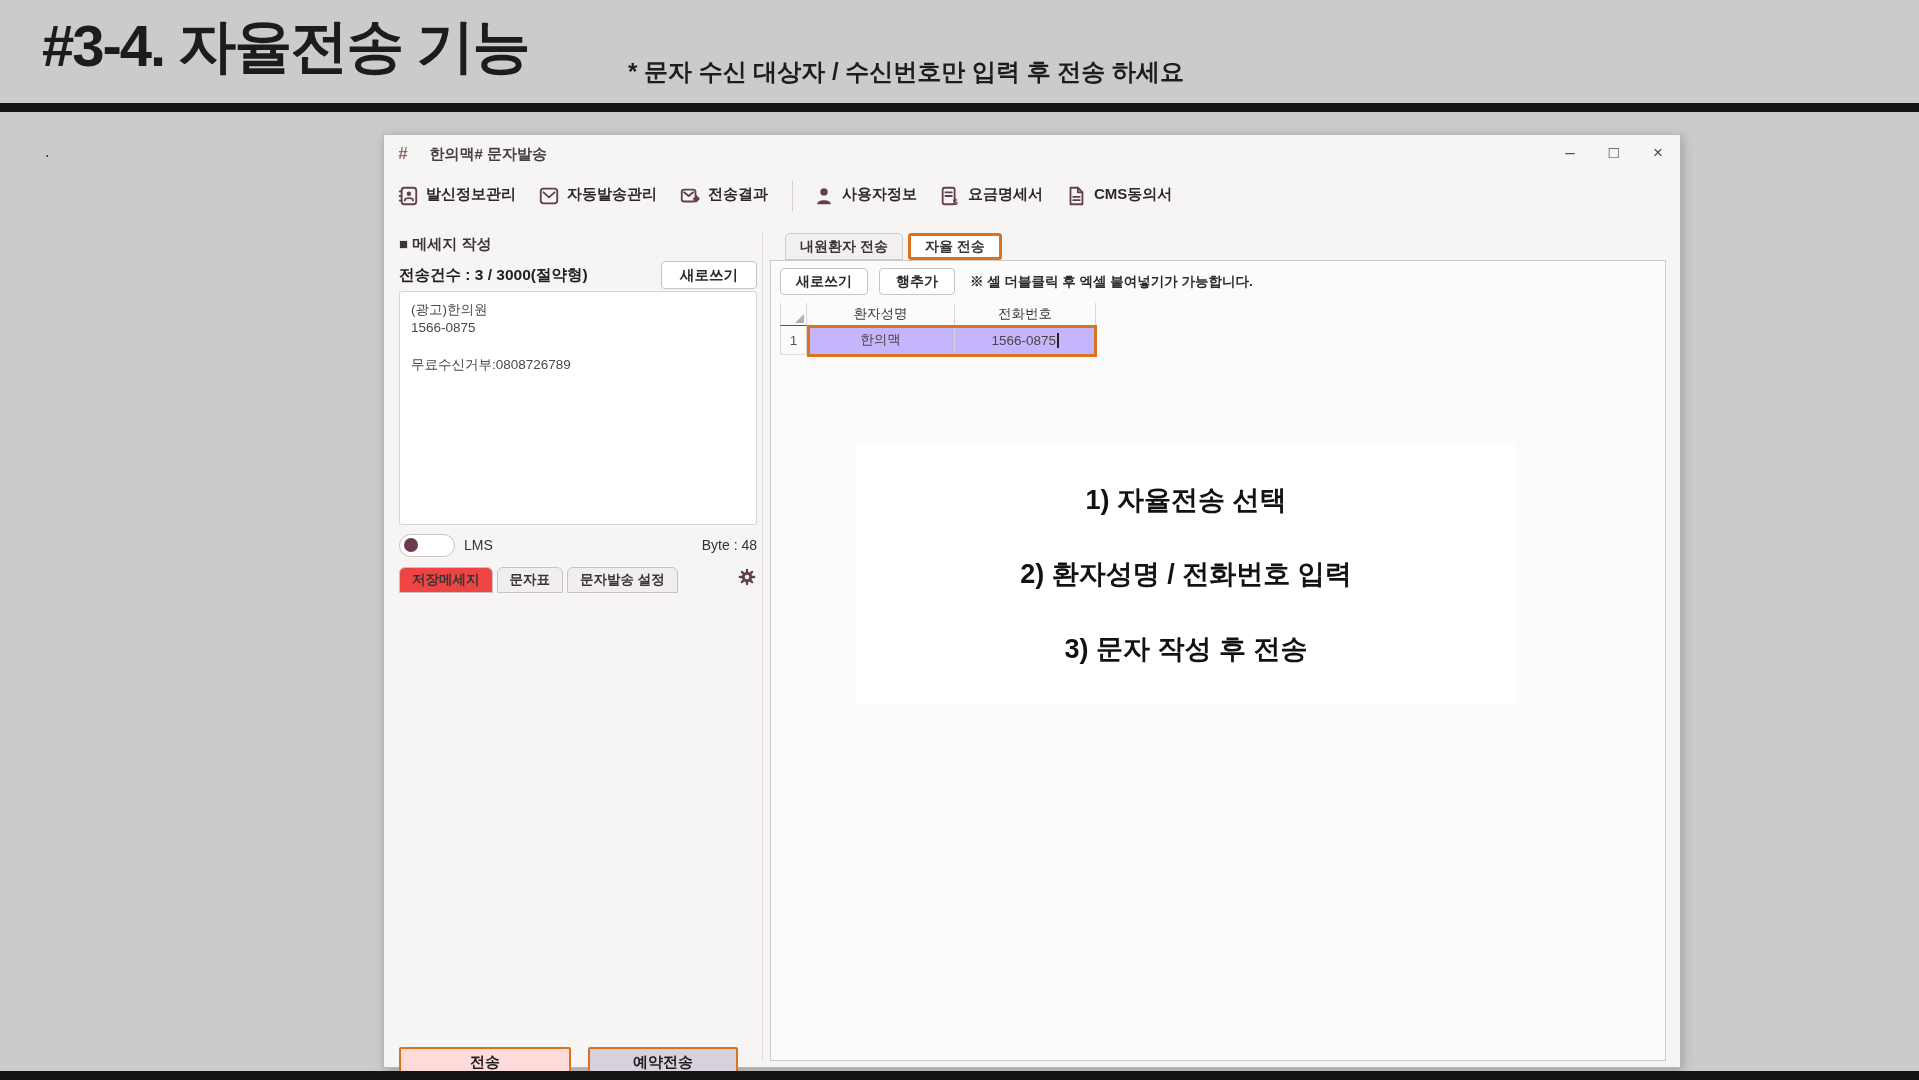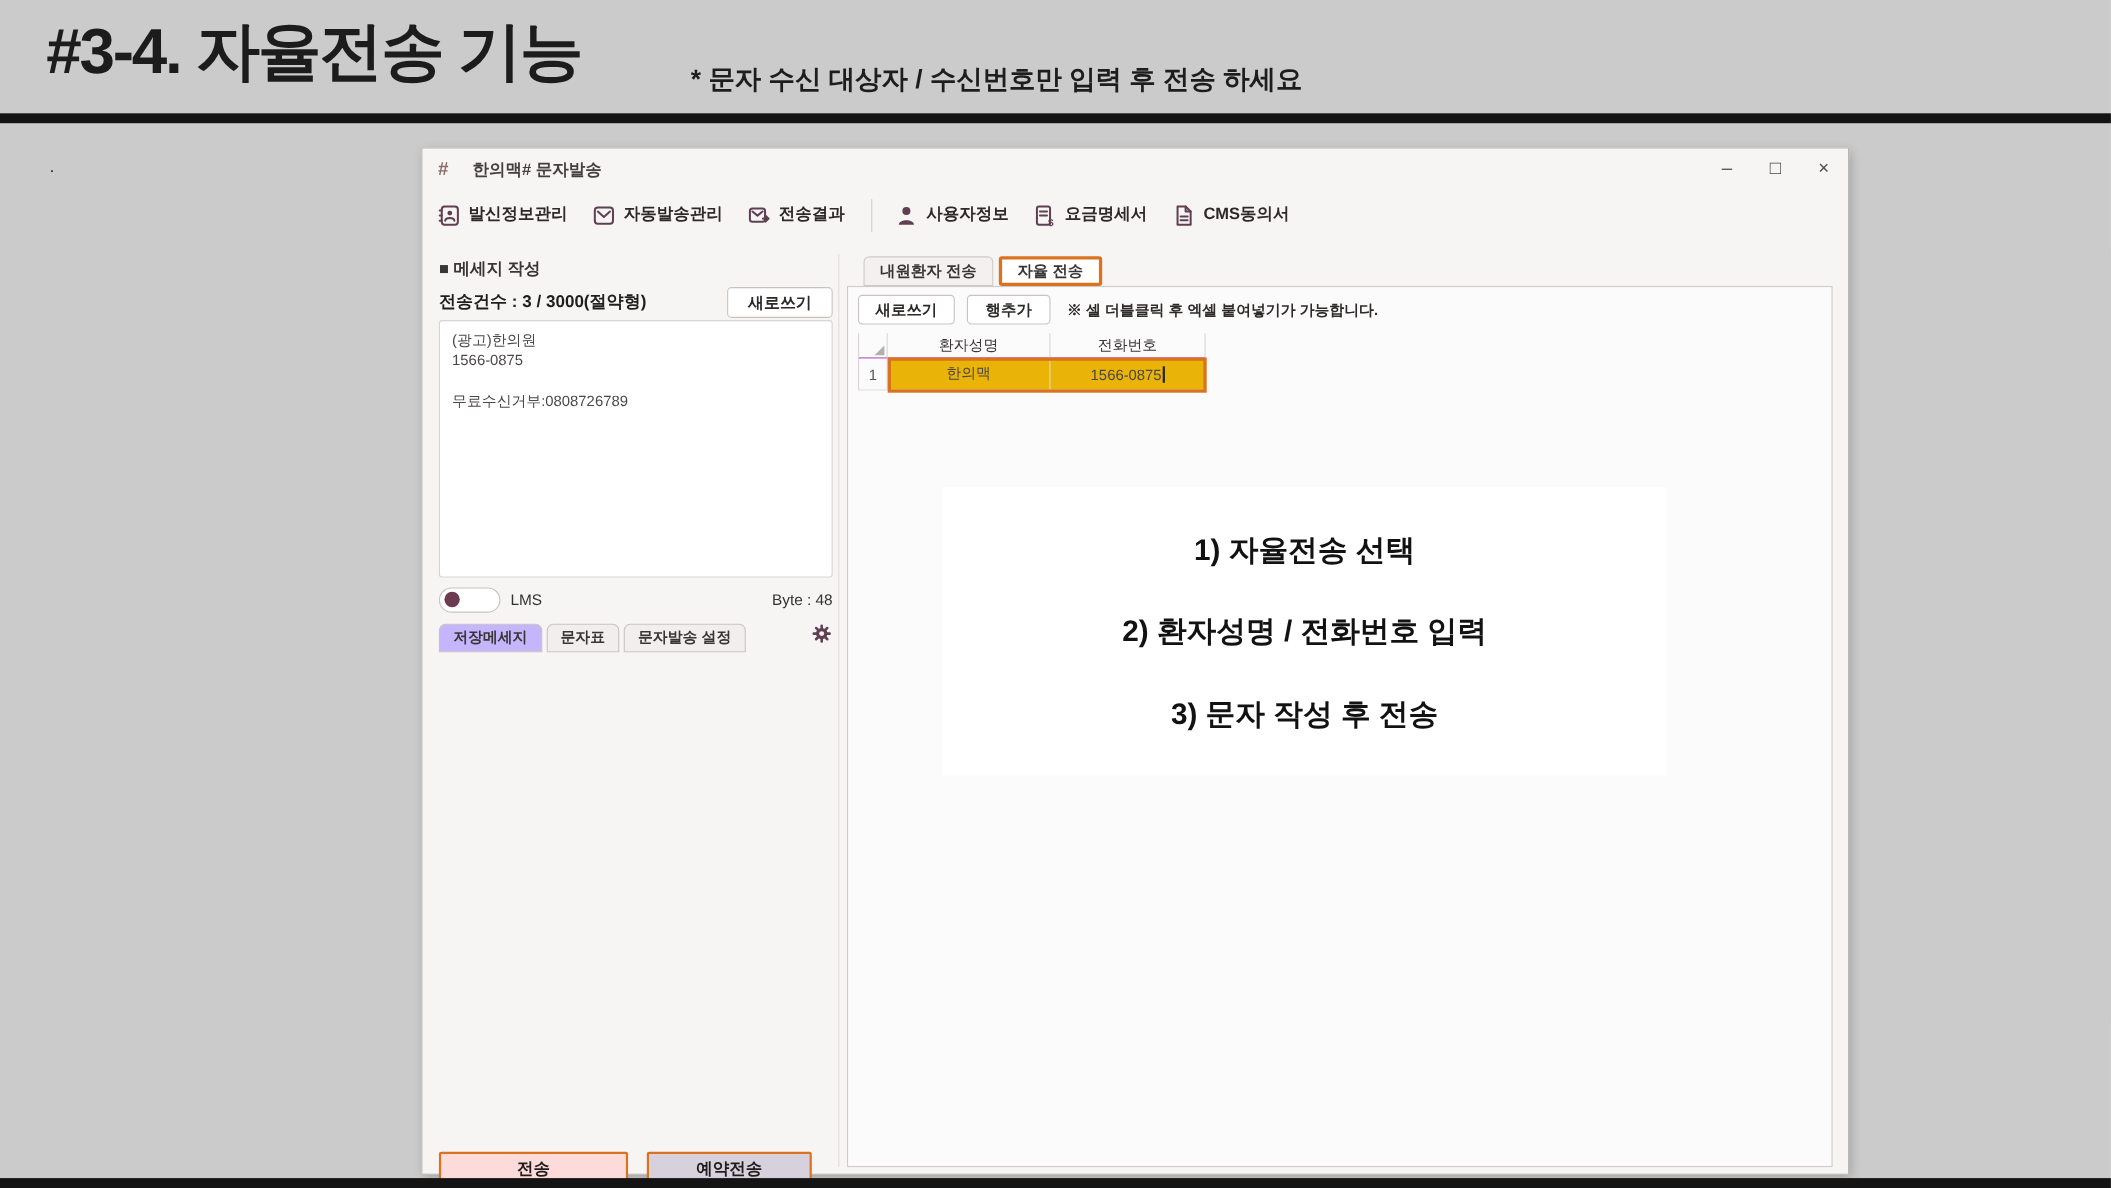--- a/index.html
+++ b/index.html
@@ -42,21 +42,21 @@
     border:1px solid #d8d4d4; border-radius:3px; padding:9px 11px; font-size:13.5px; line-height:1.35;
     color:#4d4848; white-space:pre-line; }
   .lms-row { position:absolute; left:0; top:298px; width:358px; height:24px; display:flex; align-items:center; }
   .toggle { width:56px; height:23px; border:1px solid #c8c3c3; border-radius:12px; background:#fff; position:relative; }
   .toggle-dot { position:absolute; left:4px; top:3.5px; width:14px; height:14px; border-radius:50%; background:#6d3a52; }
   .lms-label { margin-left:9px; font-size:14px; color:#333; }
   .byte-label { margin-left:auto; font-size:14px; color:#333; }
   .ctabs { position:absolute; left:0; top:330px; width:358px; height:28px; display:flex; align-items:flex-end; }
   .ctab { height:26px; line-height:24px; padding:0 12px; font-size:13.5px; font-weight:700; color:#3a3535;
     border:1px solid #c9c4c4; border-radius:6px 6px 0 0; background:#f1eeee; margin-right:4px; }
-  .ctab.active { background:#c4b5fd; }
+  .ctab.active { background:#ef4444; }
   .gear-wrap { margin-left:auto; margin-bottom:2px; }
   .saved-box { position:absolute; left:2px; top:357px; width:356px; height:446px; background:#fff;
     border:1px solid #d8d4d4; border-radius:5px; }
   .register-btn { position:absolute; right:5px; bottom:5px; width:130px; height:27px; font-size:14px; }
   .send-row { position:absolute; left:0; top:812px; width:358px; height:30px; display:flex; }
   .send-btn { width:172px; height:30px; background:#fcdbda; border:2.5px solid #d9731f; border-radius:2px;
     font-size:15px; font-weight:700; color:#201d1d; }
   .reserve-btn { width:150px; height:30px; margin-left:17px; background:#d7d1dd; border:2.5px solid #d9731f;
     border-radius:2px; font-size:15px; font-weight:700; color:#201d1d; }
 
@@ -69,21 +69,21 @@
   .rcontent { position:absolute; left:0; top:29px; width:896px; height:801px; background:#fcfbfb;
     border:1px solid #cfcaca; }
   .rbtn-row { position:absolute; left:9px; top:7px; display:flex; align-items:center; }
   .rnew-btn { width:88px; height:27px; font-size:14px; }
   .addrow-btn { width:76px; height:27px; font-size:14px; margin-left:11px; }
   .hint { margin-left:15px; font-size:13.5px; color:#2e2a2a; font-weight:600; }
   .rtable { position:absolute; left:9px; top:42px; width:316px; }
   .trow { display:flex; }
   .tcell { border-right:1px solid #d9d5d5; font-size:13.5px; display:flex; align-items:center; justify-content:center; }
   .thead .tcell { height:23px; font-weight:400; color:#3a3636; border-bottom:1px solid #a21caf; }
-  .tbody .tcell { height:29px; background:#eab308; color:#4b4646; border-bottom:1px solid #e2dede; }
+  .tbody .tcell { height:29px; background:#c4b5fd; color:#4b4646; border-bottom:1px solid #e2dede; }
   .c-num { width:27px; border-left:1px solid #d9d5d5; position:relative; background:transparent; }
   .tbody .c-num { background:#fcfbfb; color:#555; }
   .c-name { width:148px; }
   .c-phone { width:141px; }
   .corner-tri { position:absolute; right:2px; bottom:2px; width:0; height:0;
     border-left:9px solid transparent; border-bottom:9px solid #b3afaf; }
   .caret { display:inline-block; width:1.5px; height:15px; background:#222; margin-left:1px; vertical-align:middle; }
   .row-highlight { position:absolute; left:27px; top:22px; width:290px; height:32px;
     border:3px solid #d9731f; pointer-events:none; }
   .instruction-box { position:absolute; left:86px; top:182px; width:658px; height:262px; background:#fff;

